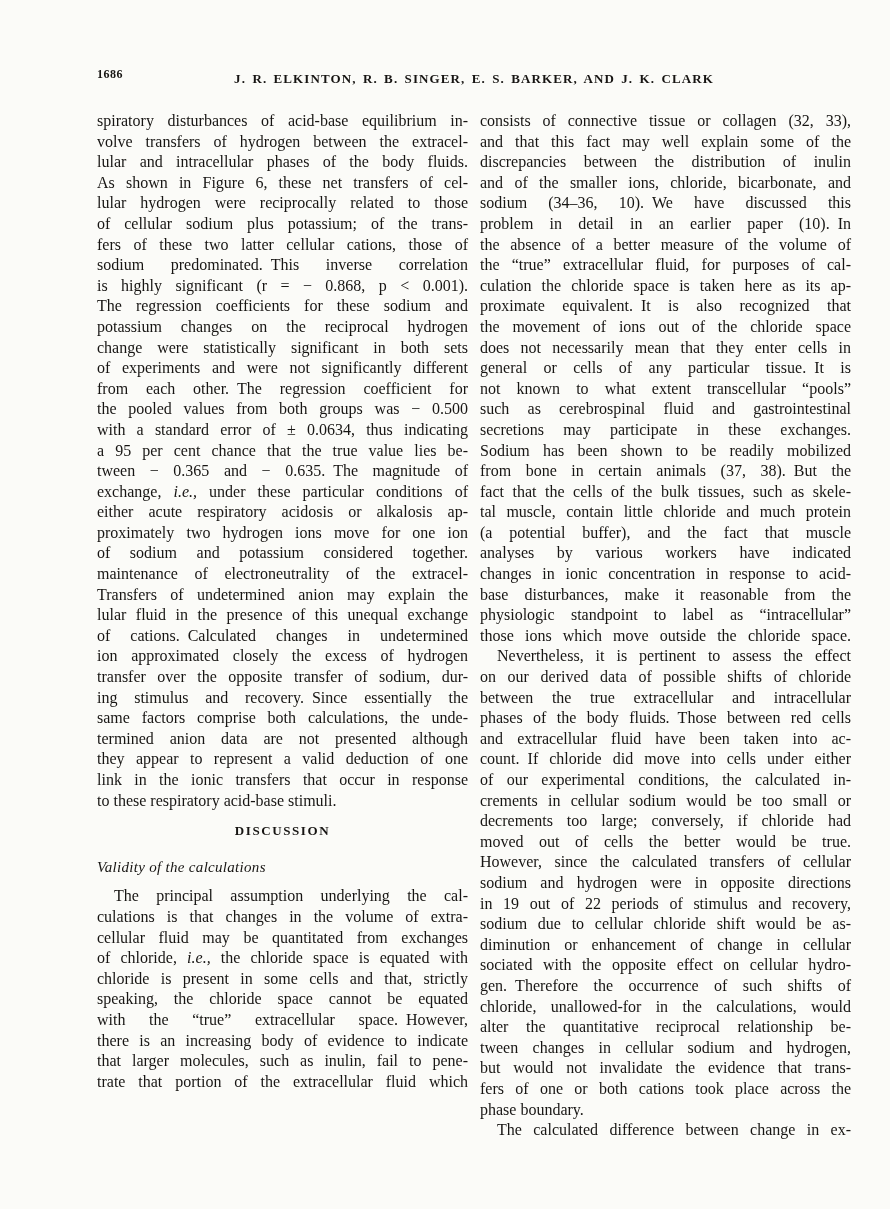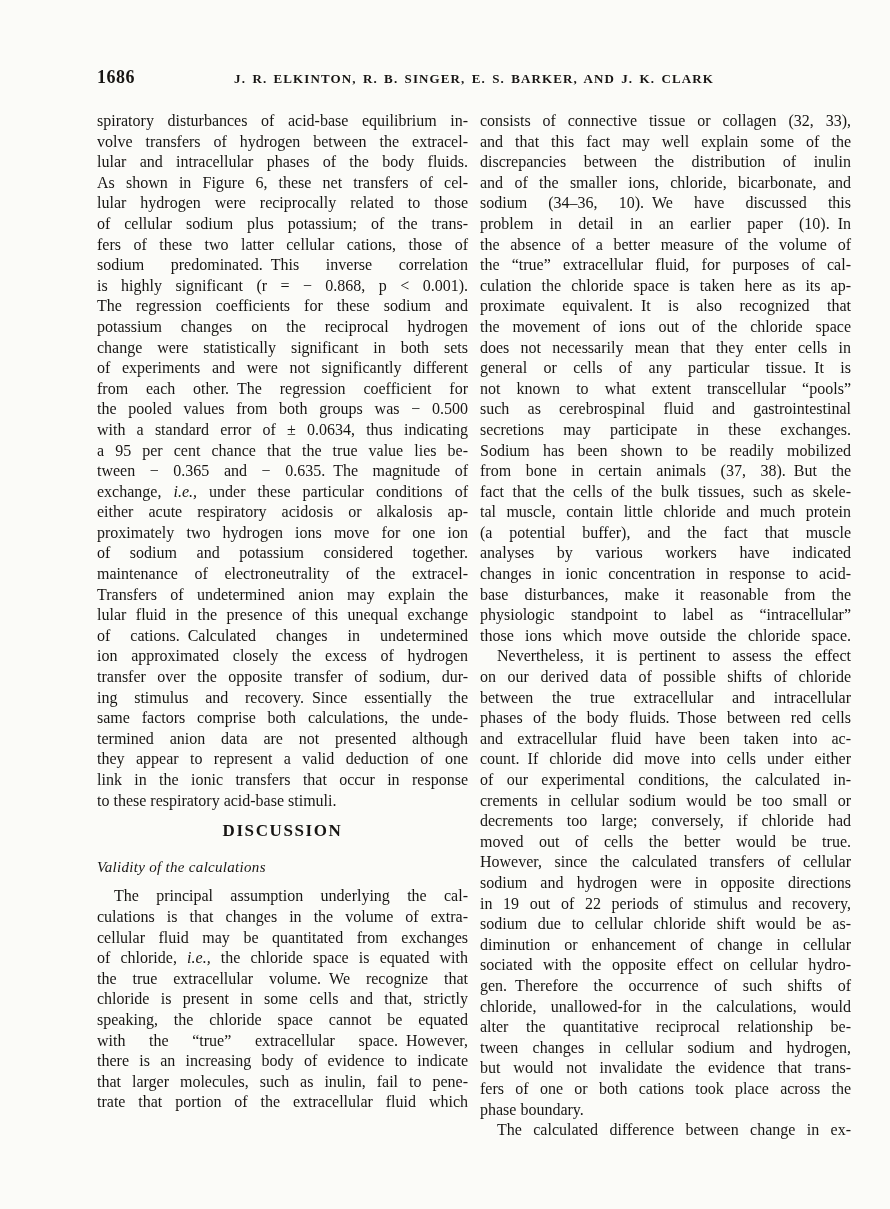--- a/index.html
+++ b/index.html
@@ -7,40 +7,40 @@
     width: 890px; height: 1209px;
     background: #fbfbf8;
     color: #171513;
     font-family: "Liberation Serif", serif;
     position: relative;
     overflow: hidden;
   }
   .page { position: absolute; inset: 0; }
   .pagenum {
     position: absolute; left: 97px; top: 67px;
-    font-size: 18px; font-weight: 700; letter-spacing: 0.5px;
+    font-size: 12px; font-weight: 700; letter-spacing: 0.5px;
   }
   .runhead {
     position: absolute; left: 97px; top: 71px; width: 754px;
     text-align: center;
     font-size: 13px; font-weight: 700; letter-spacing: 1.1px;
     word-spacing: 2px;
   }
   .col {
     position: absolute; top: 111px; width: 371px;
     font-size: 16px; line-height: 20.6px;
   }
   .col-left  { left: 97px; }
   .col-right { left: 480px; }
   .line { text-align: justify; text-align-last: justify; }
   .line.short { text-align-last: left; }
   .line.indent { text-indent: 17px; }
   .section_heading {
     text-align: center;
-    font-size: 17px; font-weight: 700; letter-spacing: 1.6px;
+    font-size: 13px; font-weight: 700; letter-spacing: 1.6px;
     margin: 10px 0 9px 0;
   }
   .subsection_heading {
     font-style: italic;
     font-size: 15px;
     margin: 15px 0 9px 0;
     letter-spacing: 0.3px;
   }
 </style>
 </head>
@@ -86,21 +86,20 @@
         <div class="line">link in the ionic transfers that occur in response</div>
         <div class="line short">to these respiratory acid-base stimuli.</div>
       </div>
       <div class="section_heading">DISCUSSION</div>
       <div class="subsection_heading">Validity of the calculations</div>
       <div class="para">
         <div class="line indent">The principal assumption underlying the cal-</div>
         <div class="line">culations is that changes in the volume of extra-</div>
         <div class="line">cellular fluid may be quantitated from exchanges</div>
         <div class="line">of chloride, <i>i.e.,</i> the chloride space is equated with</div>
-        <div class="line">the true extracellular volume. We recognize that</div>
         <div class="line">chloride is present in some cells and that, strictly</div>
         <div class="line">speaking, the chloride space cannot be equated</div>
         <div class="line">with the “true” extracellular space. However,</div>
         <div class="line">there is an increasing body of evidence to indicate</div>
         <div class="line">that larger molecules, such as inulin, fail to pene-</div>
         <div class="line">trate that portion of the extracellular fluid which</div>
       </div>
     </div>
   <div class="col col-right">
       <div class="para">

